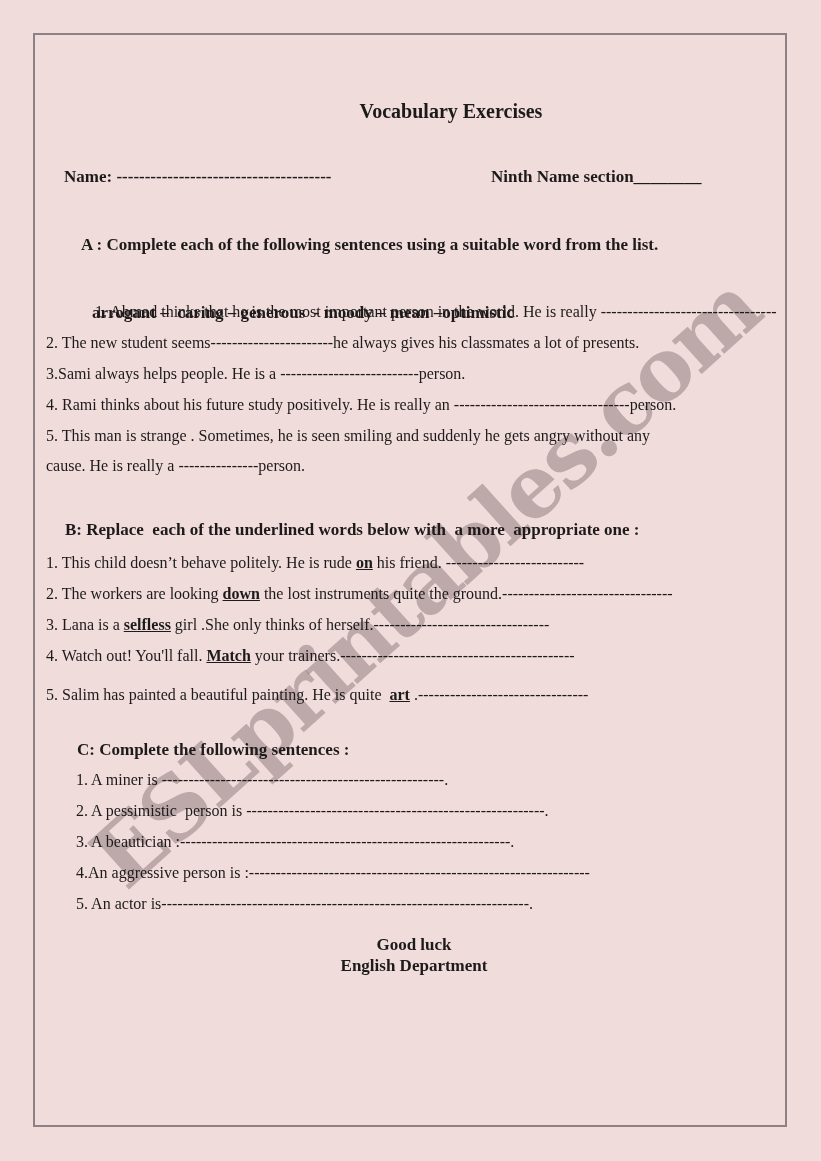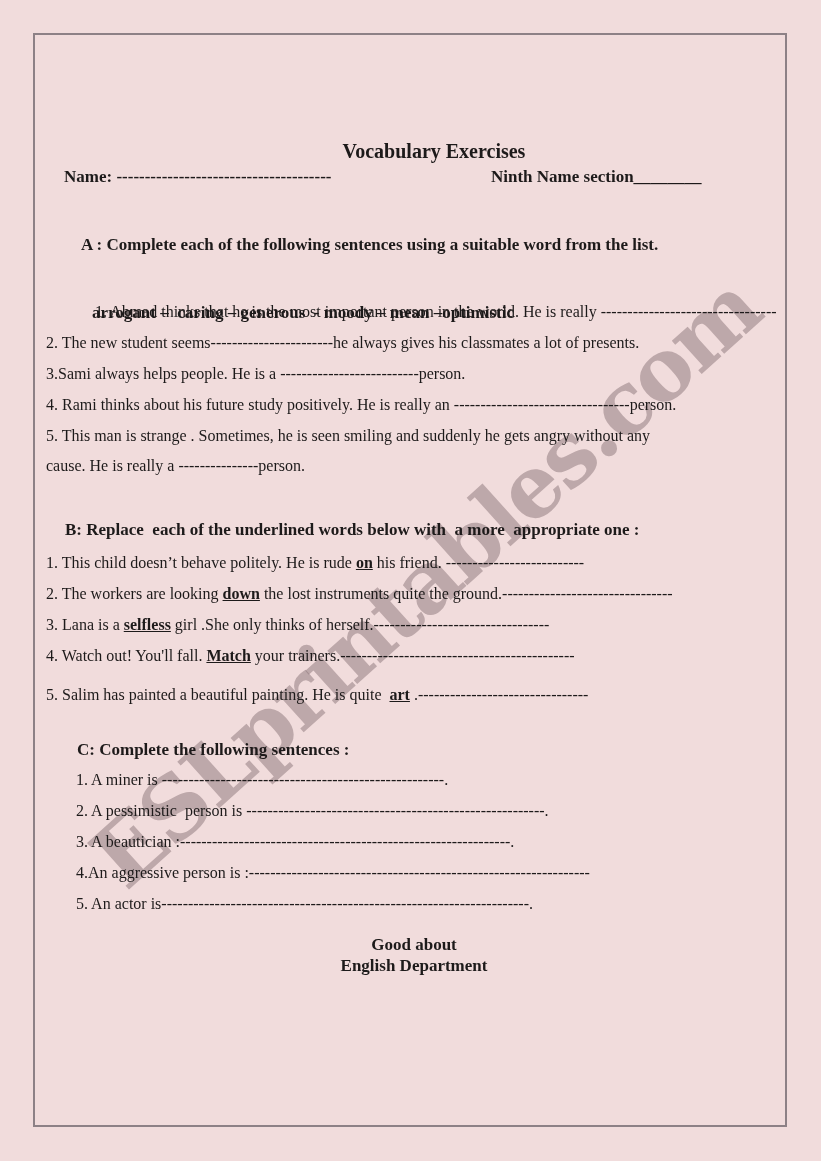--- a/index.html
+++ b/index.html
@@ -21,23 +21,23 @@
     transform:translate(-50%,-50%) rotate(-42deg);
     font-family:"DejaVu Serif", serif;
     font-weight:bold; font-size:86px; letter-spacing:-3px;
     color:rgba(138,115,119,0.50);
     white-space:nowrap; z-index:1;
   }
   .content { position:absolute; left:0; top:0; width:821px; height:1161px; z-index:2; }
   .line { position:absolute; font-size:16px; white-space:pre;text-align:center; }
   .h    { font-size:17px; font-weight:bold; }
   .title {
-    position:absolute; left:434px; top:100px;
+    position:absolute; left:451px; top:100px;
     transform:translateX(-50%);
-    font-size:20px; font-weight:bold; white-space:pre;margin-top:40px;
+    font-size:20px; font-weight:bold; white-space:pre;
   }
   .centered { transform:translateX(-50%); }
   .uw { font-weight:bold; text-decoration:underline; }
 </style>
 </head>
 <body>
 
 <div class="watermark">ESLprintables.com</div>
 
 <div class="frame"></div>
@@ -65,16 +65,16 @@
   <div class="line" style="left:46px; top:647px;"><span>4. Watch out! You'll fall. </span><span class="uw">Match</span><span> your trainers.--------------------------------------------</span></div>
   <div class="line" style="left:46px; top:678px;margin-top:8px;"><span>5. Salim has painted a beautiful painting. He is quite  </span><span class="uw">art</span><span> .--------------------------------</span></div>
 
   <div class="line h" style="left:77px; top:740px;">C: Complete the following sentences :</div>
   <div class="line" style="left:76px; top:771px;">1. A miner is -----------------------------------------------------.</div>
   <div class="line" style="left:76px; top:802px;">2. A pessimistic  person is --------------------------------------------------------.</div>
   <div class="line" style="left:76px; top:833px;">3. A beautician :--------------------------------------------------------------.</div>
   <div class="line" style="left:76px; top:864px;">4.An aggressive person is :----------------------------------------------------------------</div>
   <div class="line" style="left:76px; top:895px;">5. An actor is---------------------------------------------------------------------.</div>
 
-  <div class="line h centered" style="left:414px; top:935px;">Good about</div>
+  <div class="line h centered" style="left:414px; top:935px;">Good luck</div>
   <div class="line h centered" style="left:414px; top:956px;">English Department</div>
 
 </div>
 
 </body></html>

